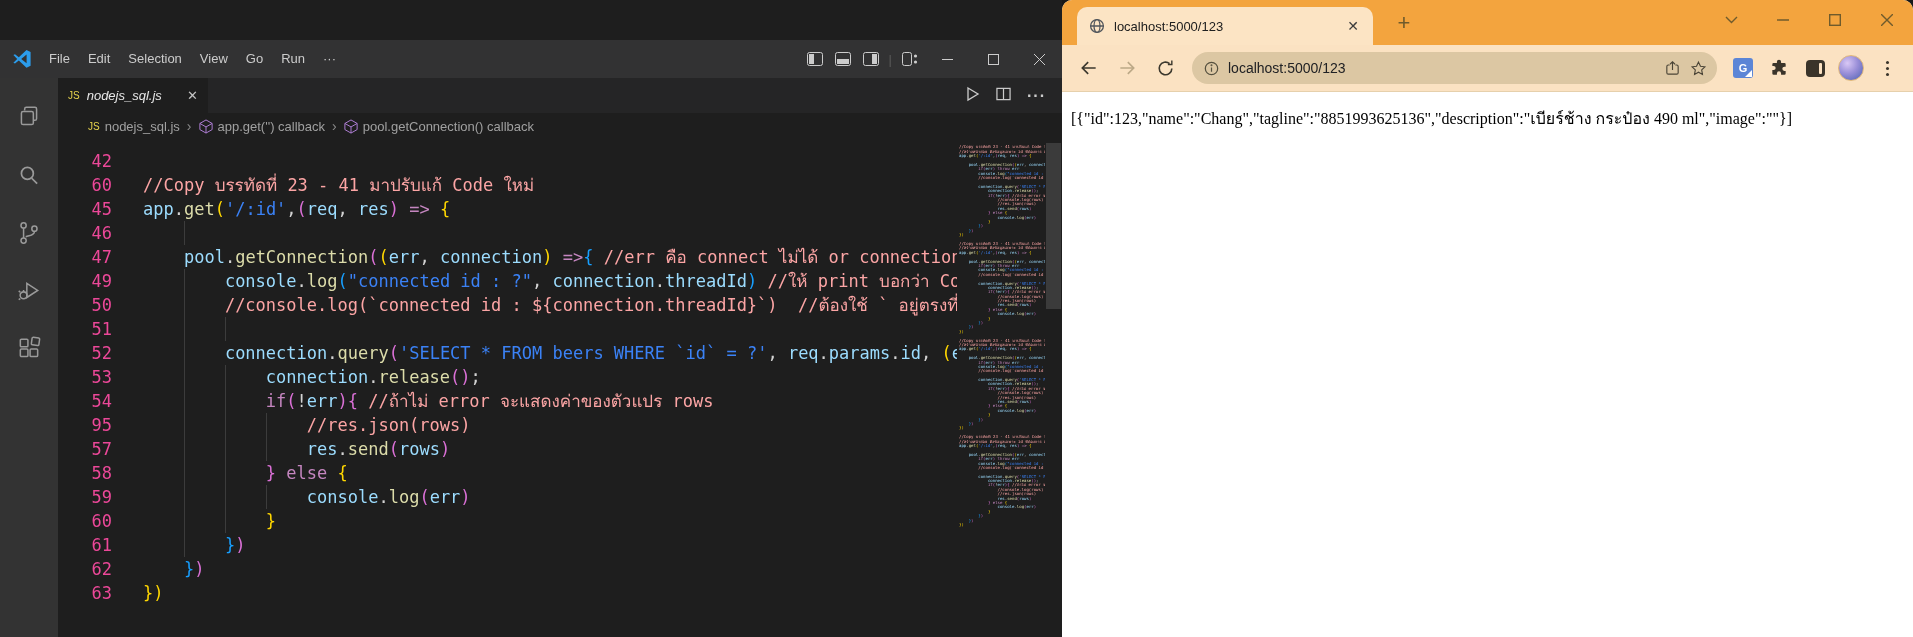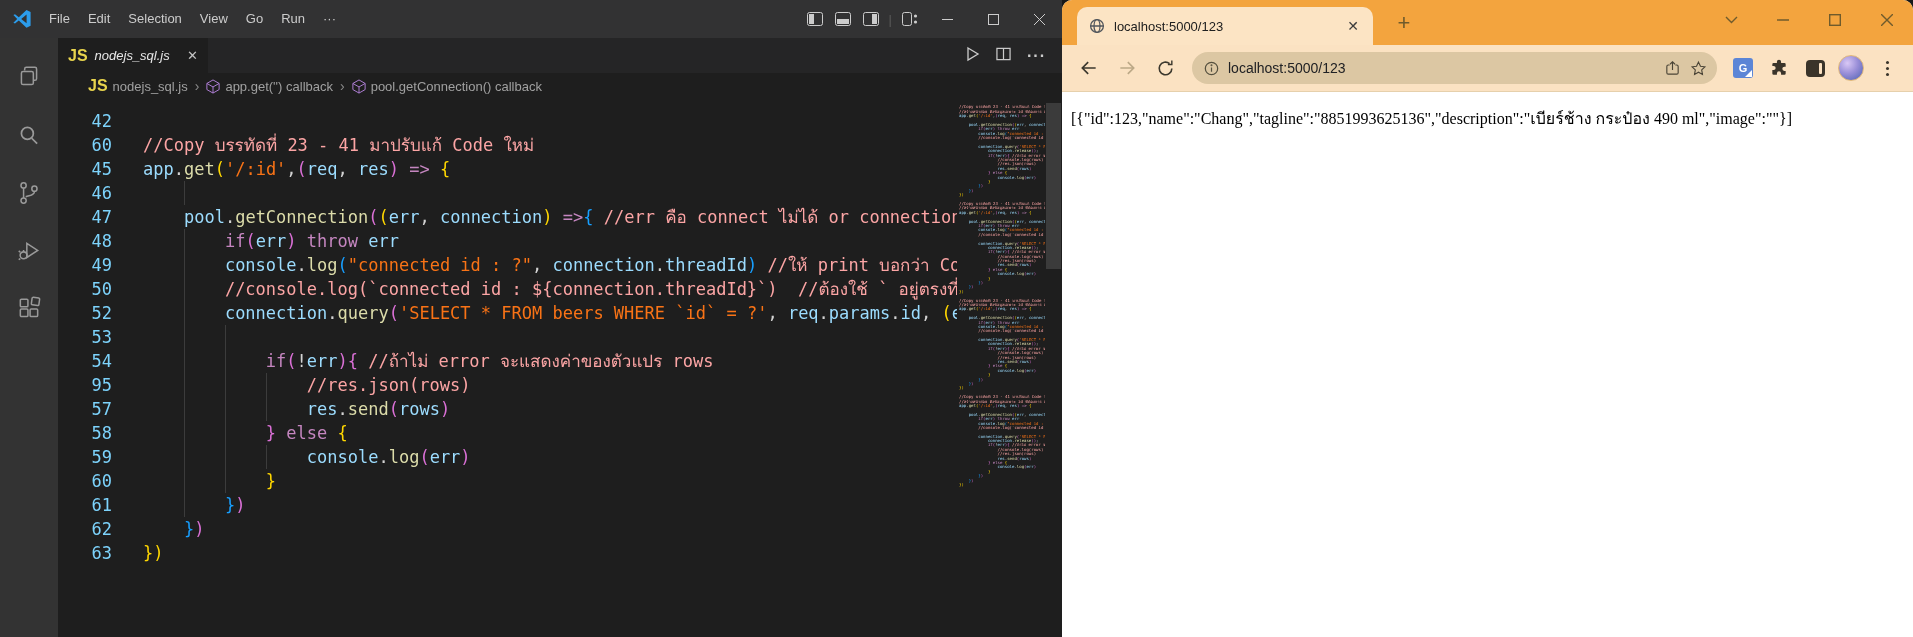--- a/index.html
+++ b/index.html
@@ -1,53 +1,53 @@
 <!DOCTYPE html>
 <html><head>
 <meta charset="utf-8">
 <style>
   * { box-sizing: border-box; margin: 0; padding: 0; }
   html,body { width:1913px; height:637px; }
   body { position:relative; background:#181818; font-family:"Liberation Sans",sans-serif; overflow:hidden; }
 
   
   .vscode { position:absolute; left:0; top:0; width:1062px; height:637px; background:#1e1e1e; }
-  .titlebar { height:38px; background:#323233; display:flex; align-items:center; color:#cccccc; font-size:13px; position:relative; }
+  .titlebar { height:38px; background:#323233; display:flex; align-items:center; color:#cccccc; font-size:13px; position:relative;margin-top:40px; }
   .vs-logo { width:20px; height:20px; margin:0 8px 0 12px; flex:0 0 auto; }
   .menu-item { padding:0 9px; line-height:38px; cursor:default; }
   .win-title { position:absolute; left:452px; top:0; line-height:38px; color:#cccccc; white-space:nowrap; }
   .tb-right { position:absolute; right:0; top:0; height:38px; display:flex; align-items:center; }
   .layout-ic { width:28px; height:38px; display:flex; align-items:center; justify-content:center; }
   .tb-sep { color:#5a5a5a; padding:0 4px; }
   .win-btn { width:46px; height:38px; display:flex; align-items:center; justify-content:center; color:#cccccc; }
 
   .vs-main { display:flex; height:599px; }
   .activitybar { width:58px; background:#333333; display:flex; flex-direction:column; align-items:center; padding-top:10px; }
   .act-item { width:58px; height:58px; display:flex; align-items:center; justify-content:center; }
 
   .editor { flex:1; position:relative; background:#1e1e1e; overflow:hidden; }
   .tabbar { height:35px; background:#252526; display:flex; align-items:stretch; }
   .tab { width:150px; background:#1e1e1e; display:flex; align-items:center; gap:7px; padding:0 10px; color:#e7e7e7; font-size:13px; }
   .tab-label { font-style:italic; white-space:nowrap; }
-  .js-badge { color:#e8d44d; font-weight:bold; font-size:16px; font-style:normal; font-family:"Liberation Sans",sans-serif; }
+  .js-badge { color:#e8d44d; font-weight:normal; font-size:10px; font-style:normal; font-family:"Liberation Sans",sans-serif; }
   .tab-close { margin-left:auto; color:#c5c5c5; font-size:13px; }
   .editor-actions { margin-left:auto; display:flex; align-items:center; gap:16px; padding-right:16px; color:#cccccc; }
 
   .breadcrumbs { height:26px; display:flex; align-items:center; padding-left:30px; color:#a0a0a0; font-size:13px; gap:6px; white-space:nowrap; }
   .bc-item { display:flex; align-items:center; gap:5px; }
   .bc-sep { color:#8a8a8a; font-size:14px; padding:0 1px; }
 
   .code-area { position:absolute; top:67px; left:0; right:0; bottom:0; overflow:hidden;
                font-family:"DejaVu Sans Mono","Liberation Mono",monospace; font-size:17px; line-height:24px; padding-top:4px; }
   .cl { height:24px; position:relative; white-space:pre; }
-  .ln { position:absolute; left:0; top:0; width:54px; text-align:right; color:#7dd3fc; }
+  .ln { position:absolute; left:0; top:0; width:54px; text-align:right; color:#ec4899; }
   .ct { position:absolute; left:85px; top:0; white-space:pre; color:#d4d4d4; }
   .guide { position:absolute; top:0; bottom:0; width:1px; background:#3c3c3c; }
 
-  .t-cm{color:#fca5a5} .t-v{color:#9cdcfe} .t-f{color:#dcdcaa} .t-s{color:#f97316}
+  .t-cm{color:#fca5a5} .t-v{color:#9cdcfe} .t-f{color:#dcdcaa} .t-s{color:#3b82f6}
   .t-k{color:#c586c0} .t-w{color:#d4d4d4} .t-b1{color:#ffd700} .t-b2{color:#da70d6} .t-b3{color:#179fff}
 
   .minimap { position:absolute; top:47px; right:0; width:105px; bottom:0; background:#1e1e1e; }
   .mm-content { position:absolute; left:2px; top:16px; width:86px; overflow:hidden;
                 font-family:"DejaVu Sans Mono",monospace; font-size:4px; line-height:4.4px; }
   .mml { white-space:pre; height:4.4px; overflow:hidden; }
   .vscroll { position:absolute; right:1px; top:18px; width:15px; height:166px; background:#464646; opacity:.75; }
 
   
   .browser { position:absolute; left:1062px; top:0; width:851px; height:637px; background:#ffffff;
@@ -233,25 +233,25 @@
             <span>pool.getConnection() callback</span>
           </span>
         </div>
 
       <div class="code-area">
           <div class="cl"><span class="ln">42</span><span class="ct"></span></div>
           <div class="cl"><span class="ln">60</span><span class="ct"><span class="t-cm">//Copy บรรทัดที่ 23 - 41 มาปรับแก้ Code ใหม่</span></span></div>
           <div class="cl"><span class="ln">45</span><span class="ct"><span class="t-v">app</span><span class="t-w">.</span><span class="t-f">get</span><span class="t-b1">(</span><span class="t-s">'/:id'</span><span class="t-w">,</span><span class="t-b2">(</span><span class="t-v">req</span><span class="t-w">, </span><span class="t-v">res</span><span class="t-b2">)</span><span class="t-w"> </span><span class="t-k">=&gt;</span><span class="t-w"> </span><span class="t-b1">{</span></span></div>
           <div class="cl"><span class="ln">46</span><span class="guide" style="left: calc(4ch + 85px);"></span><span class="ct"></span></div>
           <div class="cl"><span class="ln">47</span><span class="ct">    <span class="t-v">pool</span><span class="t-w">.</span><span class="t-f">getConnection</span><span class="t-b2">(</span><span class="t-b1">(</span><span class="t-v">err</span><span class="t-w">, </span><span class="t-v">connection</span><span class="t-b1">)</span><span class="t-w"> </span><span class="t-k">=&gt;</span><span class="t-b3">{</span><span class="t-w"> </span><span class="t-cm">//err คือ connect ไม่ได้ or connection คือ</span></span></div>
-          <div class="cl"><span class="ln">48</span><span class="guide" style="left: calc(4ch + 85px);"></span><span class="ct">        <span class="t-k">if</span><span class="t-b2">(</span><span class="t-v">err</span><span class="t-b2">)</span><span class="t-w"> </span><span class="t-k">throw</span><span class="t-w"> </span><span class="t-v">err</span></span></div>
           <div class="cl"><span class="ln">49</span><span class="guide" style="left: calc(4ch + 85px);"></span><span class="ct">        <span class="t-v">console</span><span class="t-w">.</span><span class="t-f">log</span><span class="t-b3">(</span><span class="t-s">"connected id : ?"</span><span class="t-w">, </span><span class="t-v">connection</span><span class="t-w">.</span><span class="t-v">threadId</span><span class="t-b3">)</span><span class="t-w"> </span><span class="t-cm">//ให้ print บอกว่า Connec</span></span></div>
           <div class="cl"><span class="ln">50</span><span class="guide" style="left: calc(4ch + 85px);"></span><span class="ct">        <span class="t-cm">//console.log(`connected id : ${connection.threadId}`)  //ต้องใช้ ` อยู่ตรงที่เปลี่</span></span></div>
+          <div class="cl"><span class="ln">51</span><span class="guide" style="left: calc(4ch + 85px);"></span><span class="guide" style="left: calc(8ch + 85px);"></span><span class="ct"></span></div>
           <div class="cl"><span class="ln">52</span><span class="guide" style="left: calc(4ch + 85px);"></span><span class="ct">        <span class="t-v">connection</span><span class="t-w">.</span><span class="t-f">query</span><span class="t-b2">(</span><span class="t-s">'SELECT * FROM beers WHERE `id` = ?'</span><span class="t-w">, </span><span class="t-v">req</span><span class="t-w">.</span><span class="t-v">params</span><span class="t-w">.</span><span class="t-v">id</span><span class="t-w">, </span><span class="t-b1">(</span><span class="t-v">err</span><span class="t-w">,</span></span></div>
-          <div class="cl"><span class="ln">53</span><span class="guide" style="left: calc(4ch + 85px);"></span><span class="guide" style="left: calc(8ch + 85px);"></span></div>
+          <div class="cl"><span class="ln">53</span><span class="guide" style="left: calc(4ch + 85px);"></span><span class="guide" style="left: calc(8ch + 85px);"></span><span class="ct">            <span class="t-v">connection</span><span class="t-w">.</span><span class="t-f">release</span><span class="t-b2">()</span><span class="t-w">;</span></span></div>
           <div class="cl"><span class="ln">54</span><span class="guide" style="left: calc(4ch + 85px);"></span><span class="guide" style="left: calc(8ch + 85px);"></span><span class="ct">            <span class="t-k">if</span><span class="t-b2">(</span><span class="t-w">!</span><span class="t-v">err</span><span class="t-b2">)</span><span class="t-b2">{</span><span class="t-w"> </span><span class="t-cm">//ถ้าไม่ error จะแสดงค่าของตัวแปร rows</span></span></div>
           <div class="cl"><span class="ln">95</span><span class="guide" style="left: calc(4ch + 85px);"></span><span class="guide" style="left: calc(8ch + 85px);"></span><span class="guide" style="left: calc(12ch + 85px);"></span><span class="ct">                <span class="t-cm">//res.json(rows)</span></span></div>
           <div class="cl"><span class="ln">57</span><span class="guide" style="left: calc(4ch + 85px);"></span><span class="guide" style="left: calc(8ch + 85px);"></span><span class="guide" style="left: calc(12ch + 85px);"></span><span class="ct">                <span class="t-v">res</span><span class="t-w">.</span><span class="t-f">send</span><span class="t-b2">(</span><span class="t-v">rows</span><span class="t-b2">)</span></span></div>
           <div class="cl"><span class="ln">58</span><span class="guide" style="left: calc(4ch + 85px);"></span><span class="guide" style="left: calc(8ch + 85px);"></span><span class="ct">            <span class="t-b2">}</span><span class="t-w"> </span><span class="t-k">else</span><span class="t-w"> </span><span class="t-b1">{</span></span></div>
           <div class="cl"><span class="ln">59</span><span class="guide" style="left: calc(4ch + 85px);"></span><span class="guide" style="left: calc(8ch + 85px);"></span><span class="guide" style="left: calc(12ch + 85px);"></span><span class="ct">                <span class="t-v">console</span><span class="t-w">.</span><span class="t-f">log</span><span class="t-b2">(</span><span class="t-v">err</span><span class="t-b2">)</span></span></div>
           <div class="cl"><span class="ln">60</span><span class="guide" style="left: calc(4ch + 85px);"></span><span class="guide" style="left: calc(8ch + 85px);"></span><span class="ct">            <span class="t-b1">}</span></span></div>
           <div class="cl"><span class="ln">61</span><span class="guide" style="left: calc(4ch + 85px);"></span><span class="ct">        <span class="t-b3">}</span><span class="t-b2">)</span></span></div>
           <div class="cl"><span class="ln">62</span><span class="ct">    <span class="t-b3">}</span><span class="t-b2">)</span></span></div>
           <div class="cl"><span class="ln">63</span><span class="ct"><span class="t-b1">}</span><span class="t-b1">)</span></span></div>
         </div>

